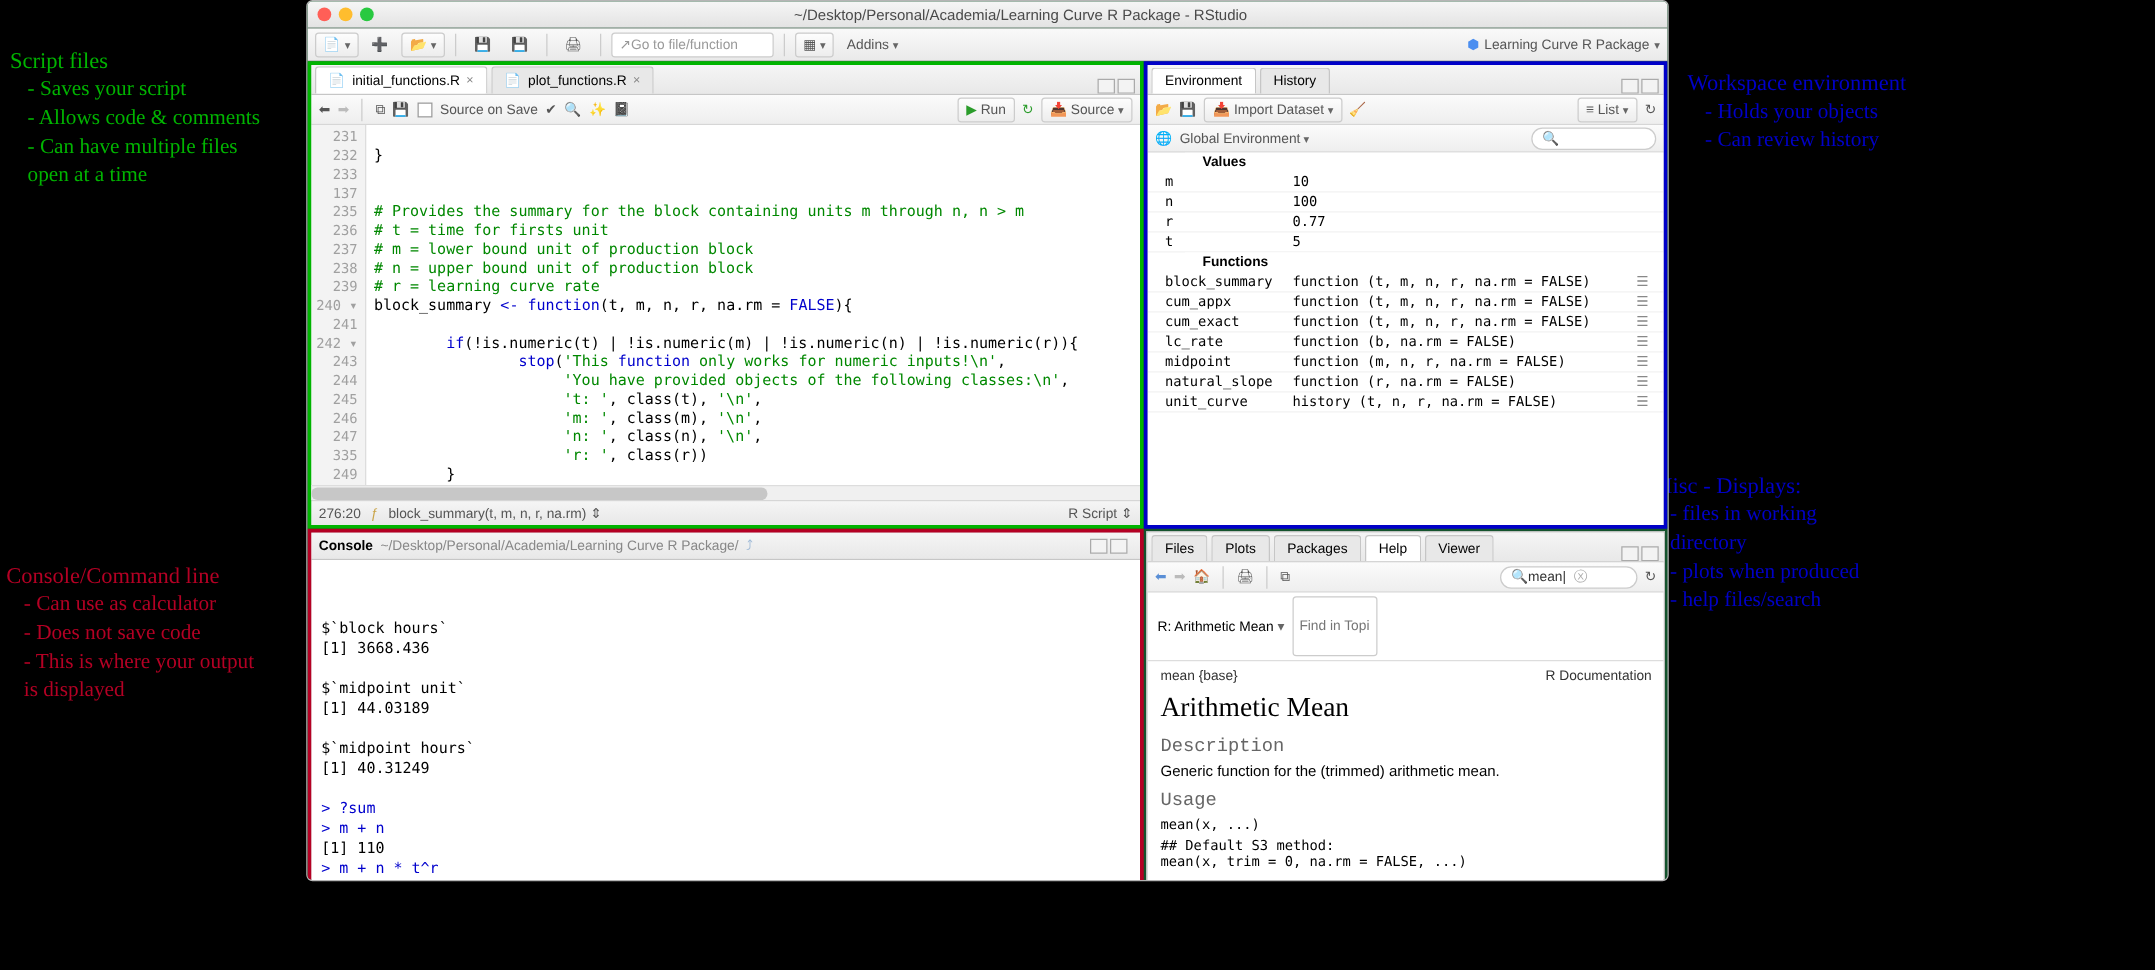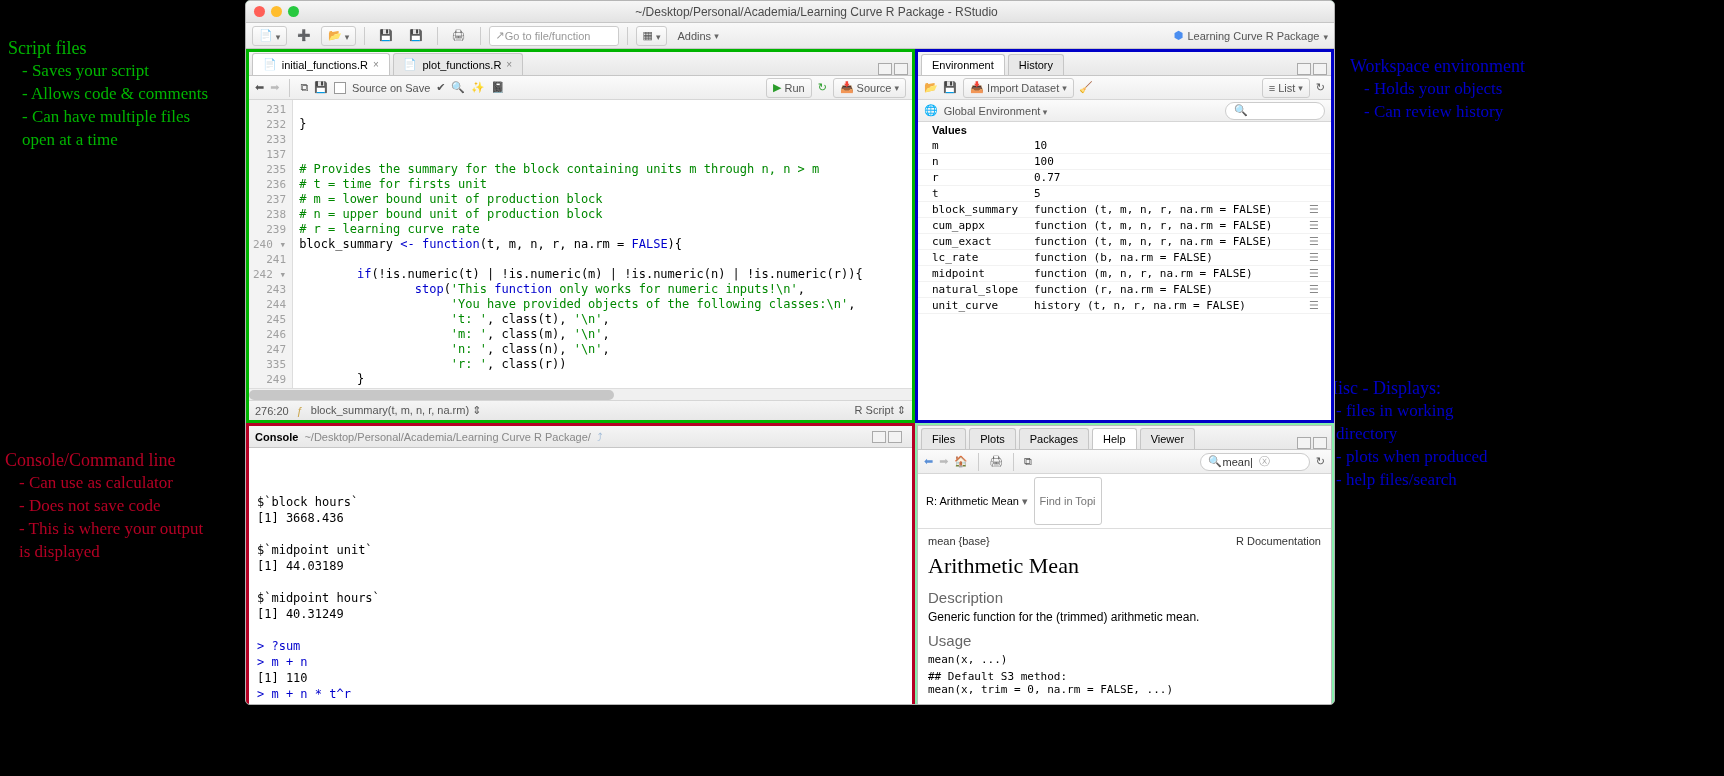--- a/index.html
+++ b/index.html
@@ -4,21 +4,21 @@
 <style>
 * { box-sizing: border-box; margin: 0; padding: 0; }
 body { font-family: "Lucida Grande", "Segoe UI", sans-serif; font-size: 12px; background: #000; width: 1724px; height: 776px; position: relative; }
 .annotation { position: absolute; font-family: Georgia, serif; font-size: 17px; line-height: 1.35; }
 .ann-green { color: #00b400; }
 .ann-blue { color: #0000c8; }
 .ann-red { color: #b40024; }
 .ann-title { font-size: 18px; }
 .ann-body { padding-left: 14px; }
 
-.ide { position: absolute; left: 245px; top: 0; width: 1090px; height: 705px; background: #86efac; border: 1px solid #b5b5b5; border-radius: 5px; overflow: hidden; }
+.ide { position: absolute; left: 245px; top: 0; width: 1090px; height: 705px; background: #14532d; border: 1px solid #b5b5b5; border-radius: 5px; overflow: hidden; }
 .titlebar { height: 22px; background: linear-gradient(#f6f6f6,#e3e3e3); border-bottom: 1px solid #c6c6c6; display: flex; align-items: center; font-size: 12px; color: #4a4a4a; }
 .traffic { display: flex; gap: 6px; padding-left: 8px; }
 .dot { width: 11px; height: 11px; border-radius: 50%; }
 .dot.r { background:#ff5f57; } .dot.y { background:#ffbd2e; } .dot.g { background:#28c940; }
 .titlebar .title { flex: 1; text-align: center; }
 
 .maintb { height: 26px; background: linear-gradient(#f9f9f9,#eaeaea); border-bottom: 1px solid #c6c6c6; display: flex; align-items: center; padding: 0 6px; gap: 4px; font-size: 11px; color: #555; }
 .tbtn { display: inline-flex; align-items: center; gap: 3px; padding: 2px 6px; border: 1px solid #ccc; border-radius: 3px; background: linear-gradient(#fdfdfd,#ededed); height: 20px; cursor: pointer; }
 .tbtn.flat { border: none; background: none; }
 .sep { width: 1px; height: 18px; background: #ccc; margin: 0 4px; }
@@ -56,33 +56,33 @@
 .statusrow { height: 20px; background: linear-gradient(#f5f5f5,#e8e8e8); border-top: 1px solid #d6d6d6; display: flex; align-items: center; font-size: 11px; color: #555; padding: 0 6px; gap: 8px; }
 .statusrow .spacer { flex: 1; }
 
 .console-head { height: 22px; background: linear-gradient(#f5f5f5,#e8e8e8); border-bottom: 1px solid #c6c6c6; display: flex; align-items: center; padding: 0 6px; font-size: 11px; gap: 6px; }
 .console-head .lbl { font-weight: bold; }
 .console-head .path { color: #888; }
 .console-body { flex: 1; font-family: Menlo, Consolas, monospace; font-size: 12px; padding: 6px 8px; line-height: 16px; white-space: pre; overflow: hidden; margin-top: 40px; }
 .console-body .prm { color: #0000cc; }
 
 .envlist { flex: 1; overflow: auto; font-size: 11px; }
-.section { font-weight: bold; background: #fff; padding: 2px 14px; }
+.section { font-weight: bold; background: #fff; padding: 2px 14px; margin-left: 30px; }
 .row { display: flex; padding: 1px 6px; border-bottom: 1px solid #f2f2f2; font-family: Menlo, Consolas, monospace; font-size: 11px; }
 .row .n { width: 110px; padding-left: 8px; }
 .row .v { flex: 1; }
 .row .ic { width: 16px; color: #888; }
 .searchbox { width: 100px; height: 18px; border: 1px solid #ccc; border-radius: 9px; padding: 0 8px; font-size: 11px; color: #999; background: #fff; display: flex; align-items: center; }
 
 .help-head { font-size: 11px; padding: 3px 8px; border-bottom: 1px solid #ddd; display: flex; align-items: center; gap: 6px; }
 .help-head .dd::after { content: " ▾"; color: #666; }
 .help-head input { font-size: 11px; border: 1px solid #ccc; border-radius: 3px; padding: 17px 5px; color: #999; width: 68px; }
 .help-body { flex: 1; padding: 6px 10px; overflow: auto; font-size: 12px; }
 .help-body h1 { font-family: Georgia, serif; font-weight: normal; font-size: 22px; margin: 6px 0 10px; }
-.help-body h3 { font-family: Liberation Sans, sans-serif; font-weight: normal; color: #666; font-size: 15px; margin: 8px 0 4px; }
+.help-body h3 { font-family: Liberation Mono, monospace; font-weight: normal; color: #666; font-size: 15px; margin: 8px 0 4px; }
 .help-body .meta { display: flex; justify-content: space-between; font-size: 11px; color: #333; }
 .help-body pre { font-family: Menlo, Consolas, monospace; font-size: 11px; margin: 4px 0; }
 
 .caret::after { content: " ▾"; font-size: 9px; color: #666; }
 .proj { margin-left: auto; display: flex; align-items: center; gap: 4px; }
 .proj .cube { color: #4b8ef0; }
 </style>
 </head>
 <body>
 
@@ -260,20 +260,21 @@
             </div>
             <div class="row">
               <div class="n">r</div>
               <div class="v">0.77</div>
             </div>
             <div class="row">
               <div class="n">t</div>
               <div class="v">5</div>
             </div>
           </div>
+        <div class="section">Functions</div>
         <div>
             <div class="row">
               <div class="n">block_summary</div>
               <div class="v">function (t, m, n, r, na.rm = FALSE)</div>
               <div class="ic">☰</div>
             </div>
             <div class="row">
               <div class="n">cum_appx</div>
               <div class="v">function (t, m, n, r, na.rm = FALSE)</div>
               <div class="ic">☰</div>

